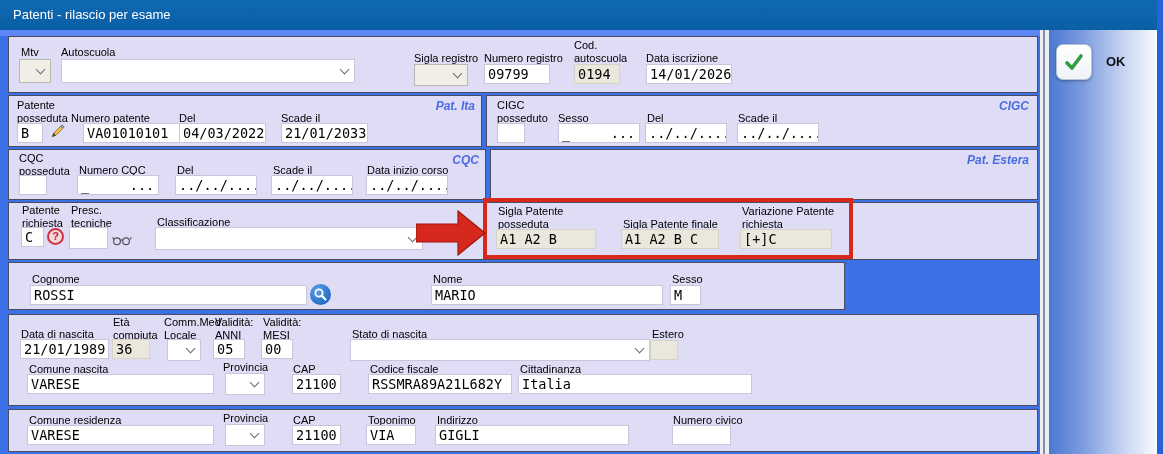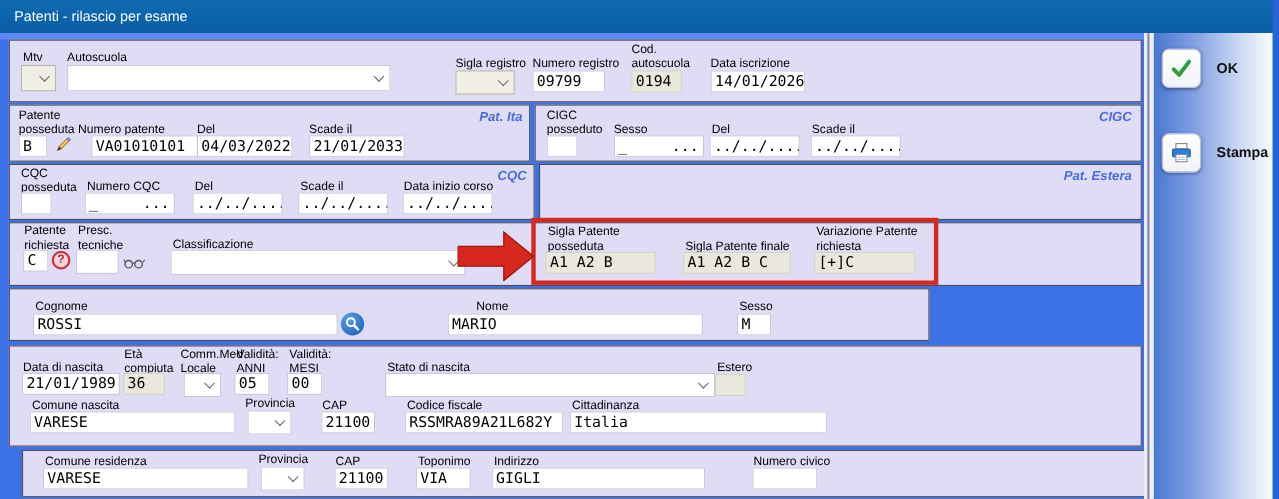--- a/index.html
+++ b/index.html
@@ -177,21 +177,21 @@
 <div class="panel" style="left:8px;top:262px;width:837px;height:48px;text-decoration:underline;">
   <div class="lbl" style="left:23px;top:10px;">Cognome</div>
   <div class="box" style="left:21px;top:22px;width:277px;">ROSSI</div>
   <div class="icon search" style="left:301px;top:21px;">
     <svg width="21" height="21" viewBox="0 0 21 21">
       <circle cx="9" cy="9" r="3.6" fill="none" stroke="#fff" stroke-width="1.8"></circle>
       <line x1="11.8" y1="11.8" x2="15.5" y2="15.5" stroke="#fff" stroke-width="2.2" stroke-linecap="round"></line>
     </svg>
   </div>
   <div class="lbl" style="left:424px;top:10px;">Nome</div>
-  <div class="box" style="left:398px;top:22px;width:232px;">MARIO</div>
+  <div class="box" style="left:422px;top:22px;width:232px;">MARIO</div>
   <div class="lbl" style="left:663px;top:10px;">Sesso</div>
   <div class="box" style="left:661px;top:22px;width:31px;">M</div>
 </div>
 
 <div class="panel" style="left:8px;top:314px;width:1030px;height:92px;">
   <div class="lbl" style="left:12px;top:13px;">Data di nascita</div>
   <div class="box" style="left:11px;top:24px;width:89px;">21/01/1989</div>
   <div class="lbl wrap" style="left:104px;top:1px;width:50px;">Età compiuta</div>
   <div class="box ro" style="left:103px;top:24px;width:38px;">36</div>
   <div class="lbl wrap" style="left:155px;top:1px;width:58px;">Comm.Med Locale</div>
@@ -219,21 +219,21 @@
     <span class="chev"></span>
   </div>
   <div class="lbl" style="left:284px;top:48px;">CAP</div>
   <div class="box" style="left:283px;top:59px;width:49px;">21100</div>
   <div class="lbl" style="left:361px;top:48px;">Codice fiscale</div>
   <div class="box" style="left:359px;top:59px;width:144px;">RSSMRA89A21L682Y</div>
   <div class="lbl" style="left:511px;top:48px;">Cittadinanza</div>
   <div class="box" style="left:509px;top:59px;width:234px;">Italia</div>
 </div>
 
-<div class="panel" style="left:8px;top:409px;width:1030px;height:43px;margin-left:12px;">
+<div class="panel" style="left:8px;top:409px;width:1030px;height:43px;">
   <div class="lbl" style="left:20px;top:4px;">Comune residenza</div>
   <div class="box" style="left:18px;top:15px;width:187px;">VARESE</div>
   <div class="lbl" style="left:214px;top:2px;">Provincia</div>
   <div class="box dd h22" style="left:216px;top:14px;width:40px;">
     
     <span class="chev"></span>
   </div>
   <div class="lbl" style="left:284px;top:4px;">CAP</div>
   <div class="box" style="left:283px;top:15px;width:49px;">21100</div>
   <div class="lbl" style="left:359px;top:4px;">Toponimo</div>
@@ -257,27 +257,15 @@
 
 <div class="sidebar">
   <div class="sbtn" style="top:14px;">
     <div class="tile">
       <svg width="20" height="20" viewBox="0 0 20 20">
         <path d="M3 11 L8 16 L17 4" fill="none" stroke="#2f9e3f" stroke-width="3.6" stroke-linecap="round" stroke-linejoin="round"></path>
       </svg>
     </div>
     <span class="sblabel">OK</span>
   </div>
-  <div class="sbtn" style="top:91px;">
-    <div class="tile">
-      <svg width="20" height="20" viewBox="0 0 20 20">
-        <rect x="5" y="1.5" width="10" height="5" fill="#ffffff" stroke="#8a8a8a" stroke-width="1"></rect>
-        <rect x="2" y="6.5" width="16" height="7" rx="1.2" fill="#2b7fd6" stroke="#1a5da8" stroke-width="1"></rect>
-        <rect x="5" y="11.5" width="10" height="6.5" fill="#ffffff" stroke="#8a8a8a" stroke-width="1"></rect>
-        <line x1="6.5" y1="14" x2="13.5" y2="14" stroke="#9ec6ee" stroke-width="1"></line>
-        <line x1="6.5" y1="16" x2="13.5" y2="16" stroke="#9ec6ee" stroke-width="1"></line>
-      </svg>
-    </div>
-    <span class="sblabel">Stampa</span>
-  </div>
 </div>
 
 <div class="rightedge"></div>
 
 </body></html>

